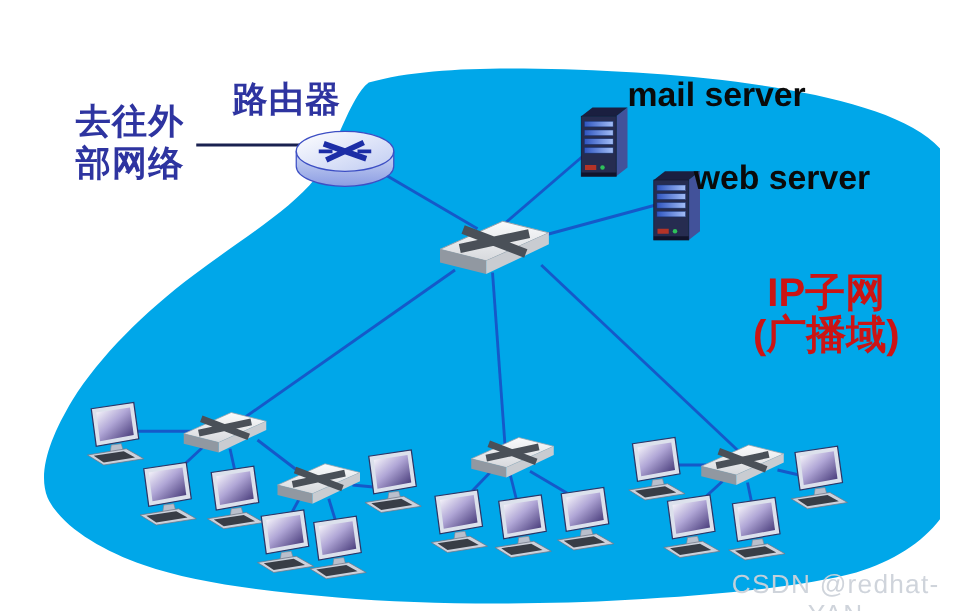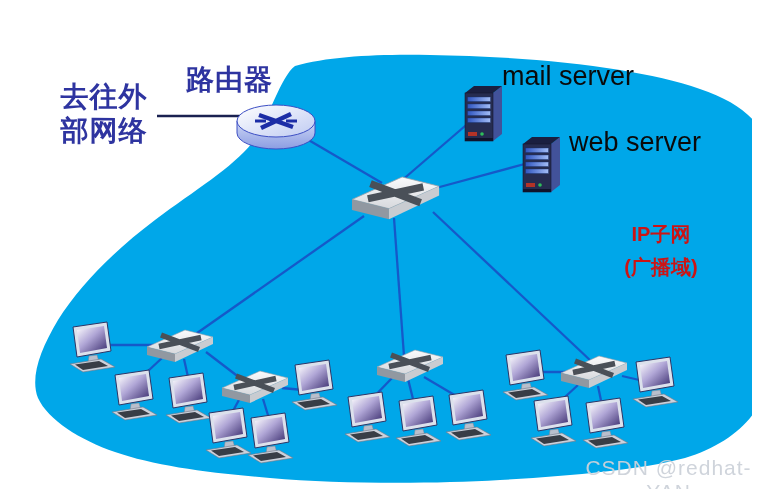--- a/index.html
+++ b/index.html
@@ -3,26 +3,26 @@
 <meta charset="utf-8">
 <style>
   html,body{margin:0;padding:0;background:#ffffff;}
   .stage{
     position:relative;width:752px;height:489px;background:#ffffff;overflow:hidden;
     font-family:"Liberation Sans","DejaVu Sans",sans-serif;
   }
   .stage svg{position:absolute;left:0;top:0;}
   .lbl{position:absolute;white-space:pre-line;user-select:none;text-align:center;}
   .lbl-cn{color:#2E34A0;font-weight:bold;font-size:28px;line-height:34px;letter-spacing:1px;}
-  .lbl-en{color:#0A0A0A;font-weight:normal;font-size:27px;line-height:28px;letter-spacing:0px;}
-  .lbl-red{color:#CC1414;font-weight:bold;font-size:20px;line-height:33px;text-align:center;}
+  .lbl-en{color:#0A0A0A;font-weight:bold;font-size:27px;line-height:28px;letter-spacing:0px;}
+  .lbl-red{color:#CC1414;font-weight:bold;font-size:32px;line-height:33px;text-align:center;}
   .lbl-external{left:46px;top:80px;width:116px;text-align:center;}
   .lbl-router{left:186px;top:63px;}
   .lbl-mail{left:502px;top:62px;}
-  .lbl-web{left:569px;top:128px;}
+  .lbl-web{left:555px;top:128px;}
   .lbl-subnet{left:590px;top:218px;width:142px;}
   .watermark{
     left:585px;top:456px;font-size:21px;font-weight:400;
     color:#cdd2da;opacity:0.95;letter-spacing:1px;
   }
 </style>
 </head>
 <body>
 
 <div class="stage">

